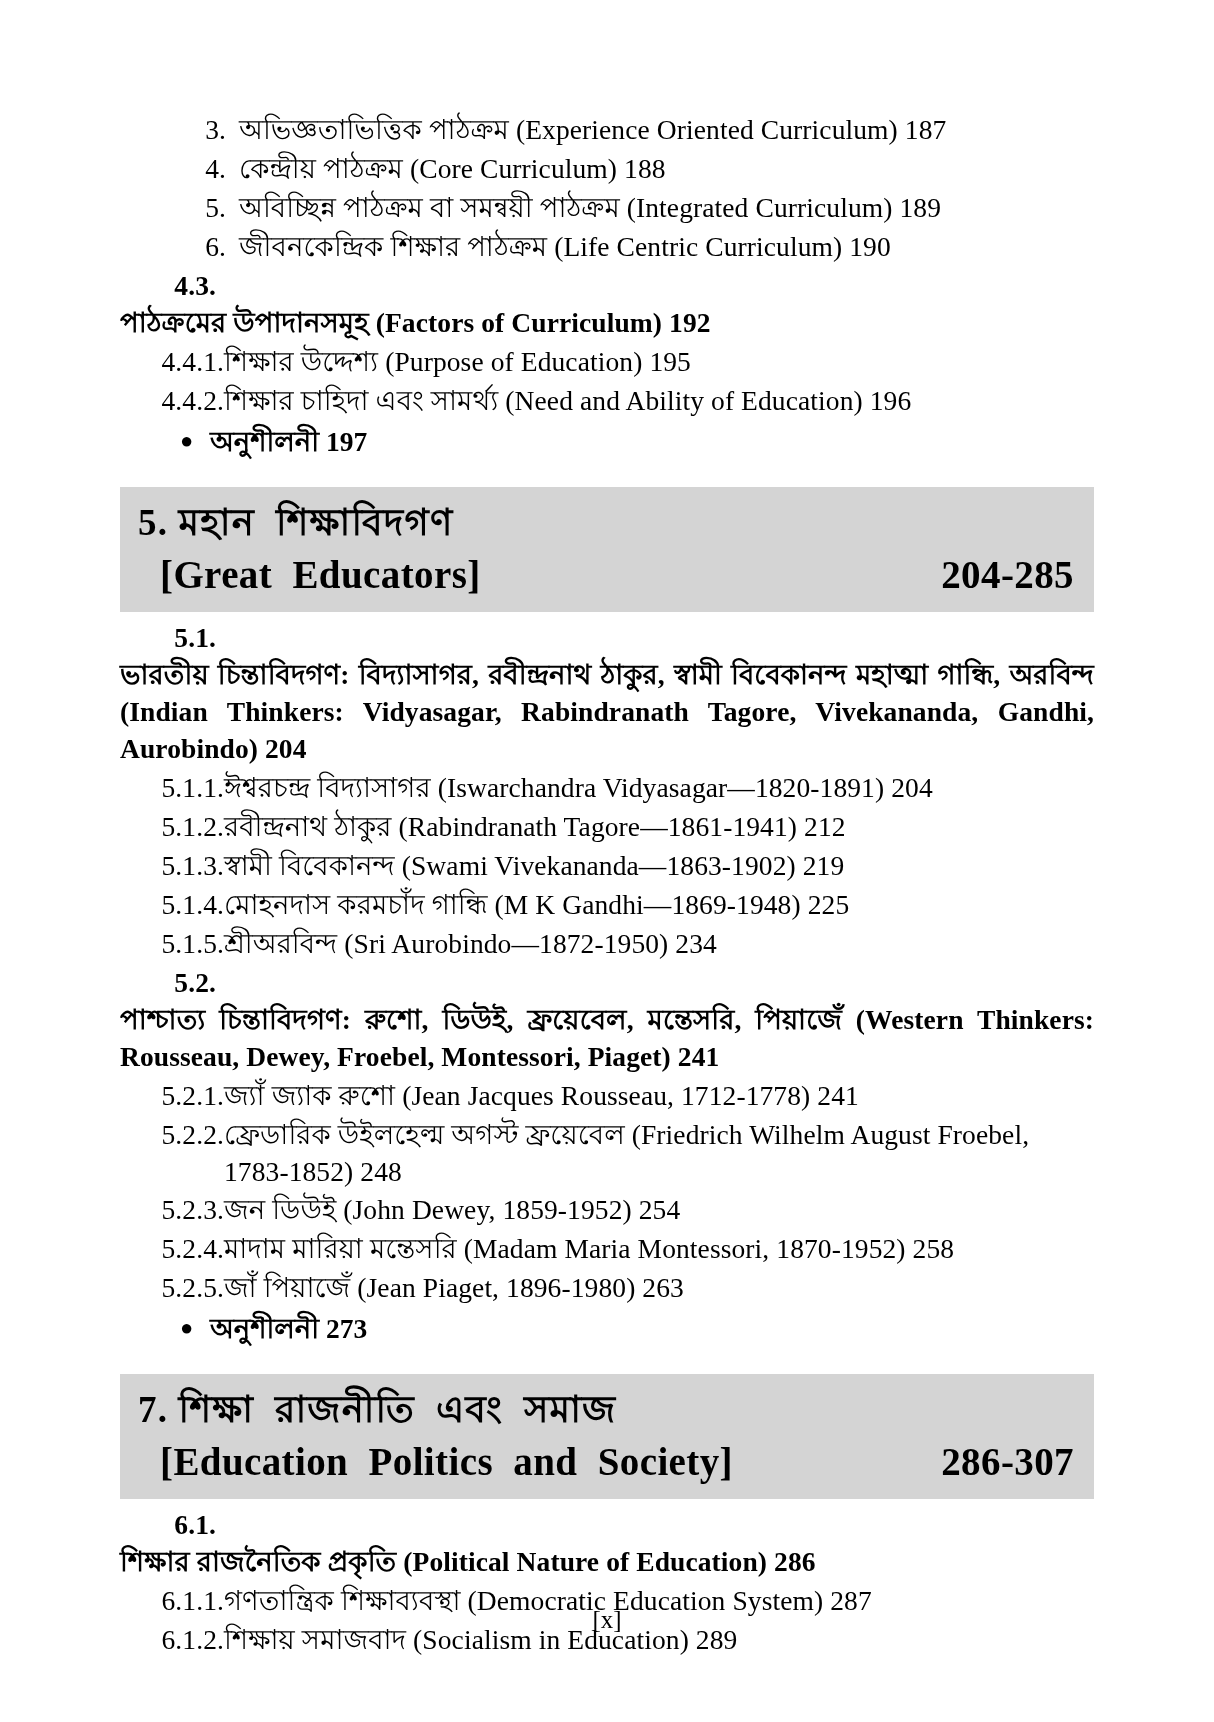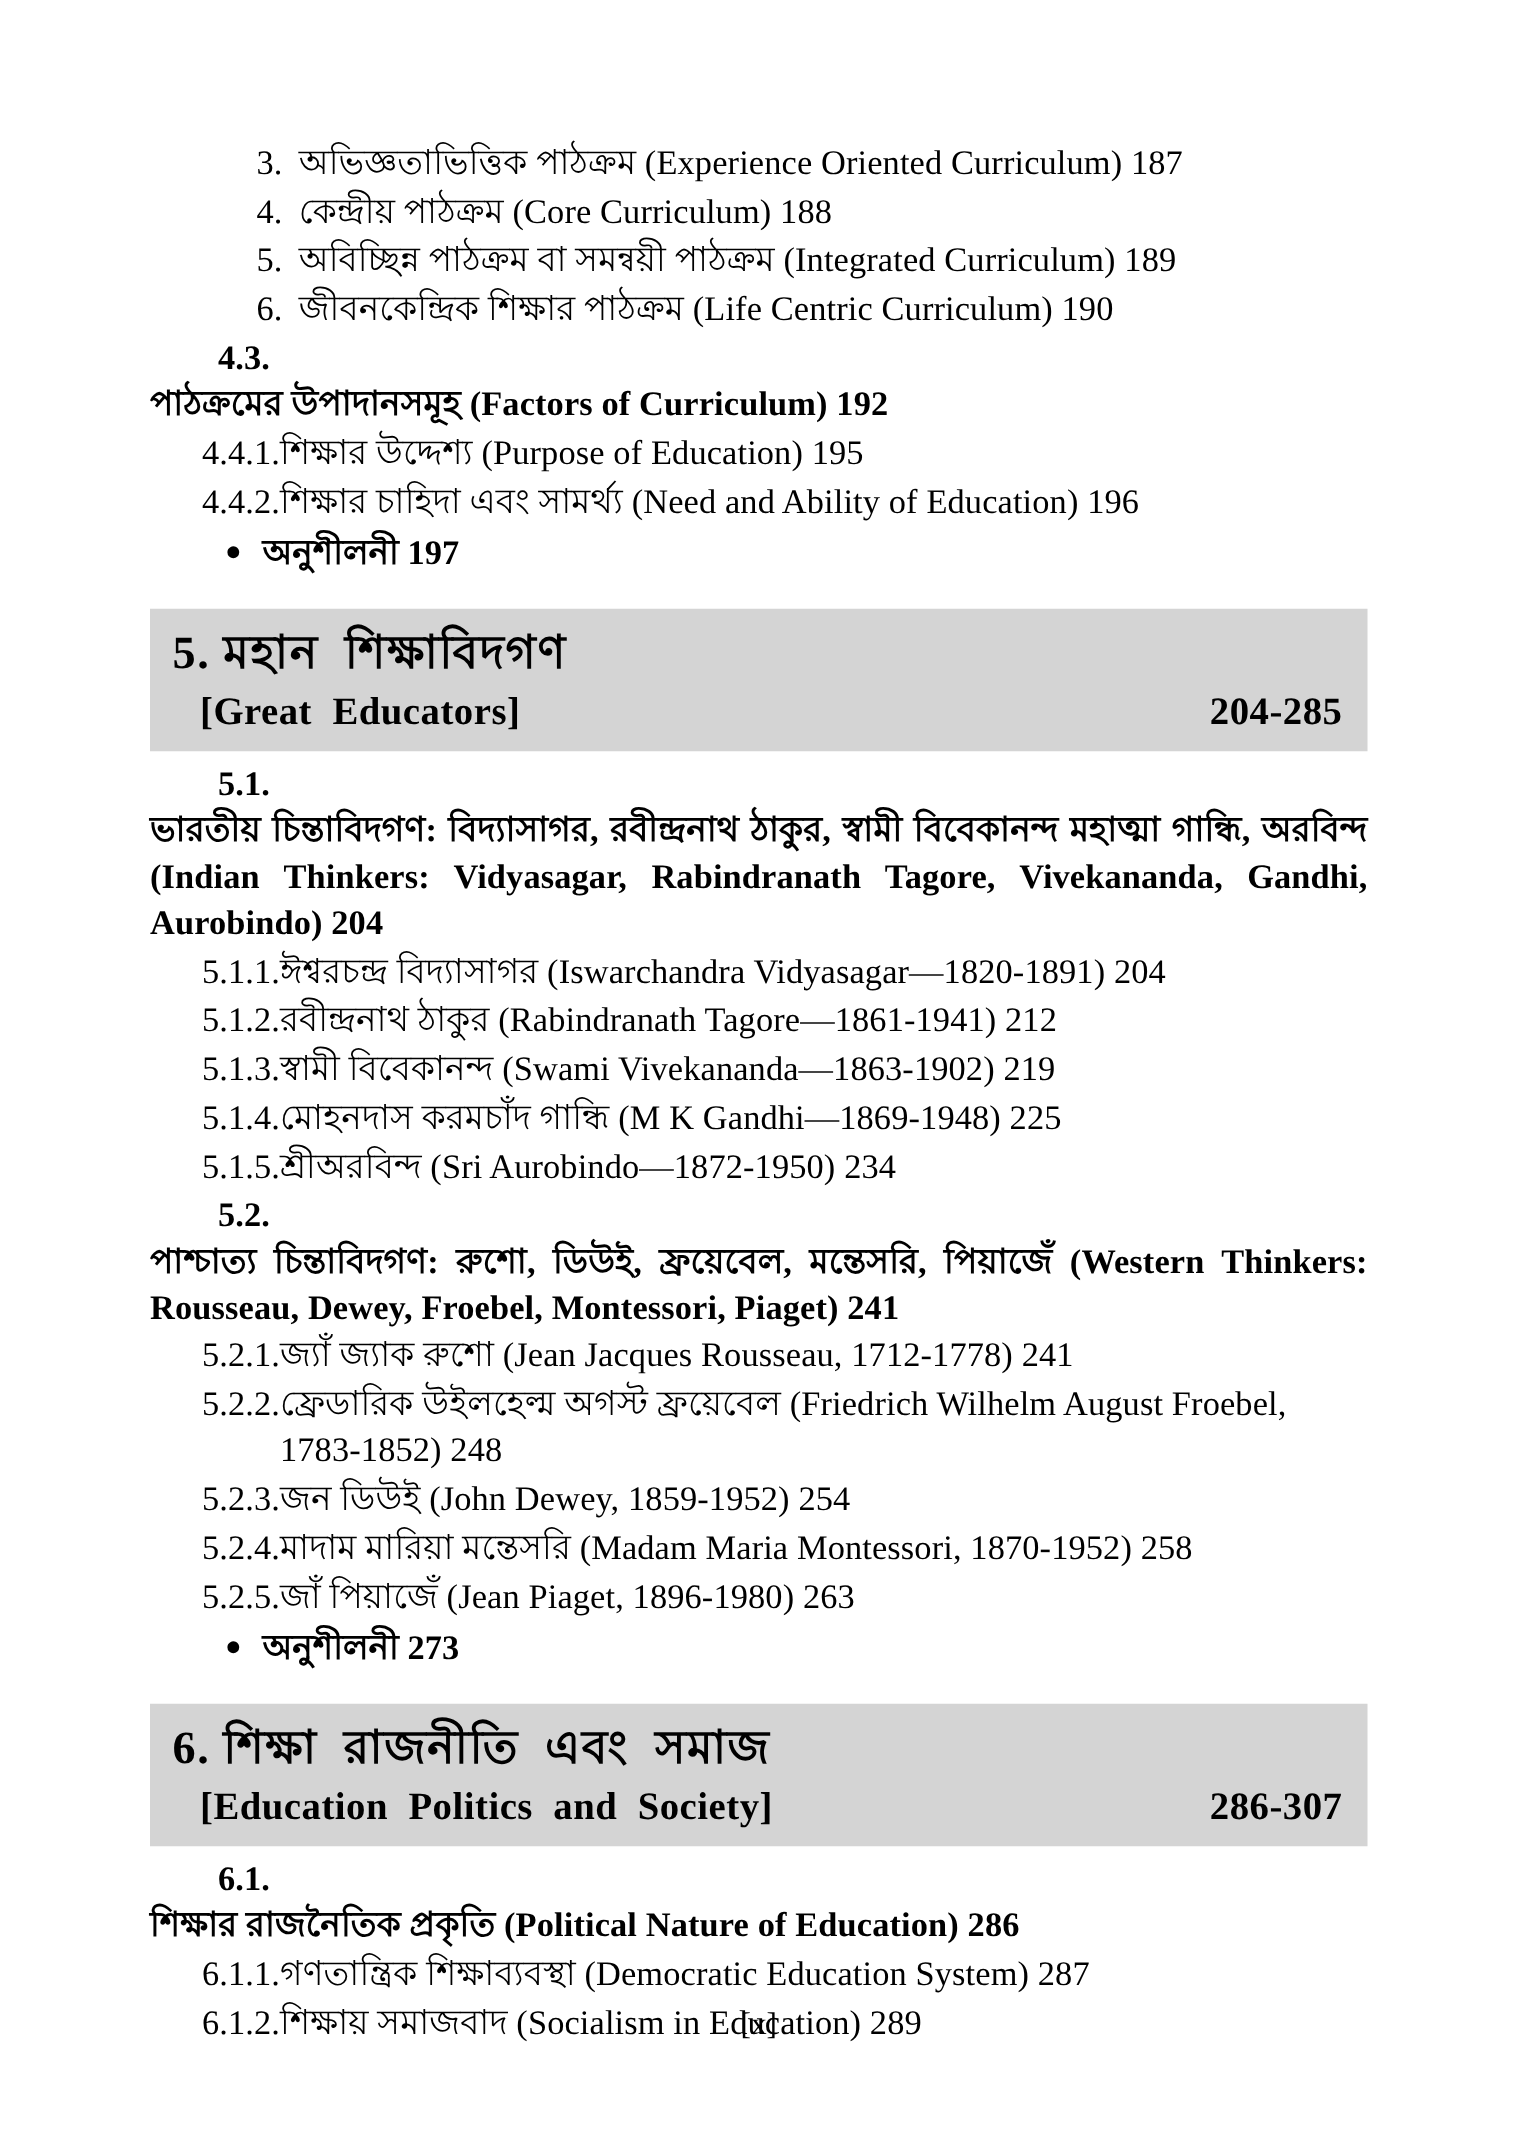--- a/index.html
+++ b/index.html
@@ -89,21 +89,21 @@
     font-size: 37px;
     font-weight: bold;
     line-height: 1.38;
     letter-spacing: 1.2px;
     white-space: pre;
   }
   .chapter-line2 {
     display: flex;
     justify-content: space-between;
     align-items: baseline;
-    font-size: 31px;
+    font-size: 39px;
     font-weight: bold;
     line-height: 1.38;
     padding-left: 22px;
     letter-spacing: 0.4px;
   }
   .chapter-title-en { white-space: pre; }
   .chapter-pages { white-space: nowrap; padding-right: 4px; }
 
   
   .folio {
@@ -215,21 +215,21 @@
     <span class="num">5.2.5.</span>
     <span class="txt">জাঁ পিয়াজেঁ (Jean Piaget, 1896-1980) 263</span>
   </div>
 
   <div class="bullet-row">
     <span class="bullet-dot">●</span>
     <span class="bullet-label">অনুশীলনী 273</span>
   </div>
 
   <div class="chapter">
-    <div class="chapter-line1">6. শিক্ষা  রাজনীতি  এবং  সমাজ</div>
+    <div class="chapter-line1">7. শিক্ষা  রাজনীতি  এবং  সমাজ</div>
     <div class="chapter-line2">
       <span class="chapter-title-en">[Education  Politics  and  Society]</span>
       <span class="chapter-pages">286-307</span>
     </div>
   </div>
 
   <div class="entry lvl-2">
     <span class="num">6.1.</span>
     <span class="txt nojust">শিক্ষার রাজনৈতিক প্রকৃতি (Political Nature of Education) 286</span>
   </div>

